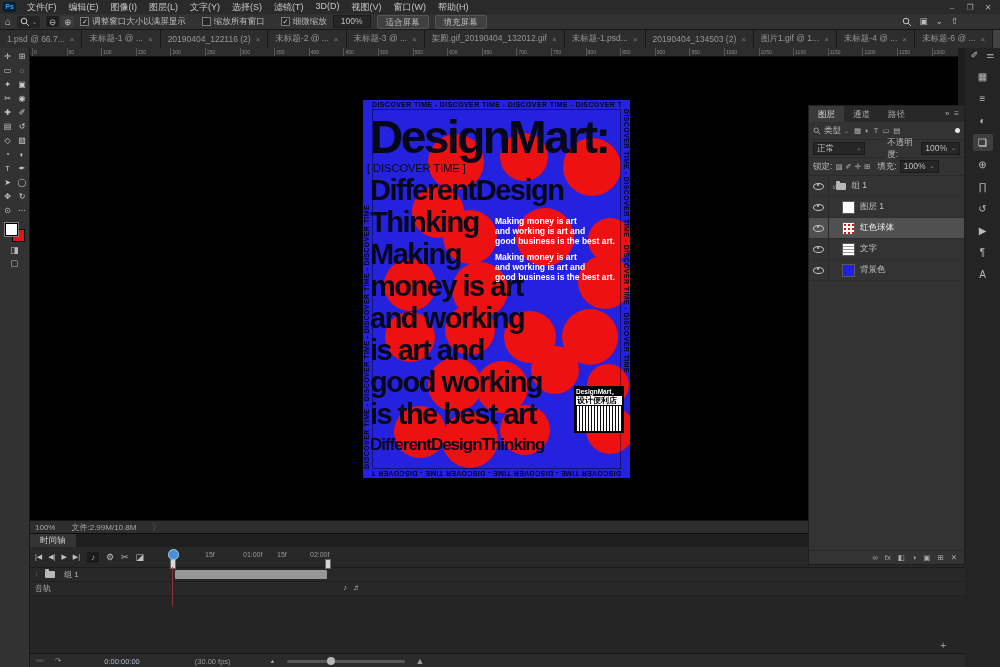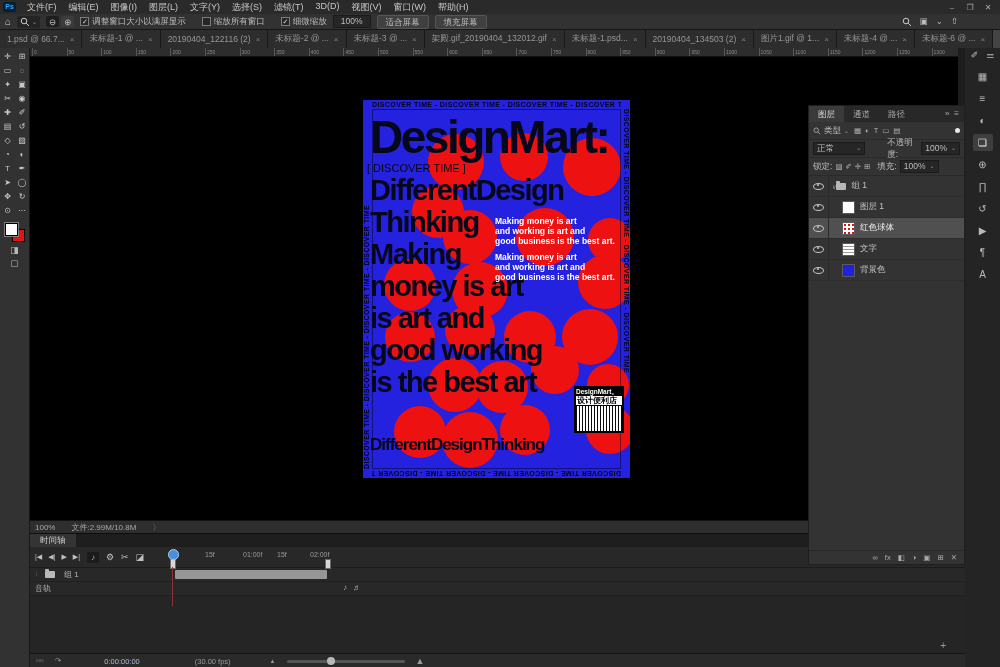--- a/index.html
+++ b/index.html
@@ -381,20 +381,21 @@
       <div class="edge edge-bottom">DISCOVER TIME - DISCOVER TIME - DISCOVER TIME - DISCOVER TIME</div>
       <div class="edge edge-left">DISCOVER TIME - DISCOVER TIME - DISCOVER TIME - DISCOVER TIME</div>
       <div class="edge edge-right">DISCOVER TIME - DISCOVER TIME - DISCOVER TIME - DISCOVER TIME</div>
       <div class="poster-title">DesignMart:</div>
       <div class="poster-sub">[ DISCOVER TIME ]</div>
       <div class="headlines">
           <div>DifferentDesign</div>
           <div>Thinking</div>
           <div>Making</div>
           <div>money is art</div>
+          <div>and working</div>
           <div>is art and</div>
           <div>good working</div>
           <div>is the best art</div>
         </div>
       <div class="poster-footer">DifferentDesignThinking</div>
       <div class="white-block wb1">
           <div>Making money is art</div>
           <div>and working is art and</div>
           <div>good business is the best art.</div>
         </div>

